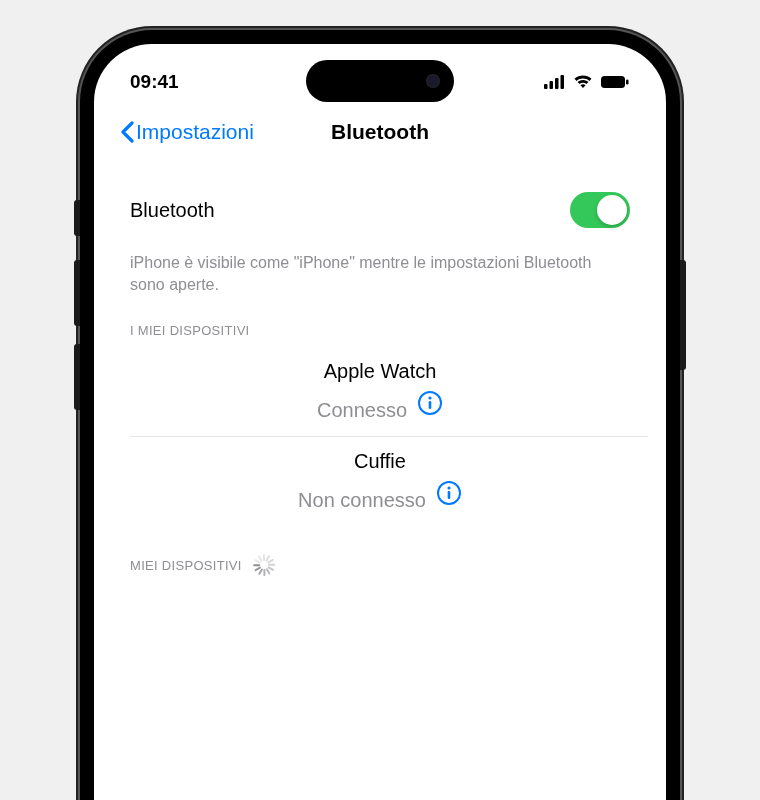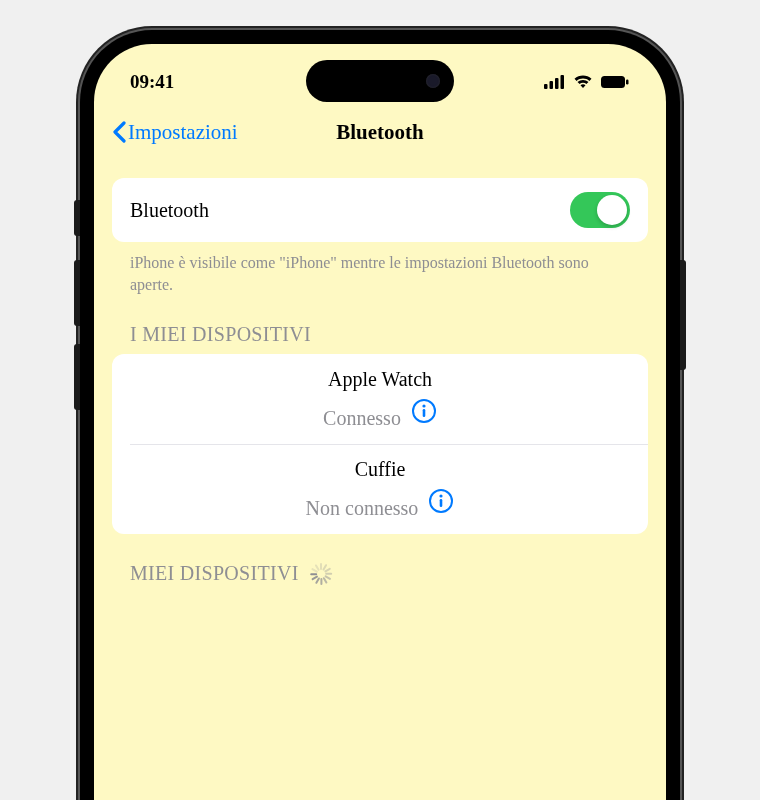--- a/index.html
+++ b/index.html
@@ -42,25 +42,24 @@
       right: -6px;
       top: 230px;
       width: 6px;
       height: 110px;
       background: #1a1a1a;
       border-radius: 0 3px 3px 0;
     }
     .screen {
       width: 100%;
       height: 100%;
-      background: #fef9c3;
+      background: #ffffff;
       border-radius: 58px 58px 0 0;
       overflow: hidden;
       position: relative;
-      font-family: Liberation Serif, serif;
     }
     .dynamic-island {
       position: absolute;
       top: 16px;
       left: 50%;
       transform: translateX(-50%);
       width: 148px;
       height: 42px;
       background: #000;
       border-radius: 22px;
@@ -83,21 +82,21 @@
       align-items: center;
       padding: 14px 36px 0 36px;
       font-size: 19px;
       font-weight: 600;
     }
     .status-right { display: flex; align-items: center; gap: 7px; }
     .nav-bar {
       height: 52px;
       display: flex;
       align-items: center;
-      padding: 0 18px;
+      padding: 0 26px;
       position: relative;
     }
     .back-button {
       display: flex;
       align-items: center;
       color: #007aff;
       font-size: 21px;
       gap: 2px;
       cursor: pointer;
     }
@@ -141,21 +140,21 @@
       box-shadow: 0 2px 4px rgba(0,0,0,0.2);
     }
     .footnote {
       color: #8e8e93;
       font-size: 16px;
       padding: 10px 18px 0 18px;
       line-height: 1.35;
     }
     .section-header {
       color: #8e8e93;
-      font-size: 20px;
+      font-size: 13px;
       letter-spacing: 0.3px;
       padding: 28px 18px 8px 18px;
       text-transform: none;
       display: flex;
       align-items: center;
       gap: 10px;
     }
     .info-icon {
       width: 26px; height: 26px;
       cursor: pointer;

